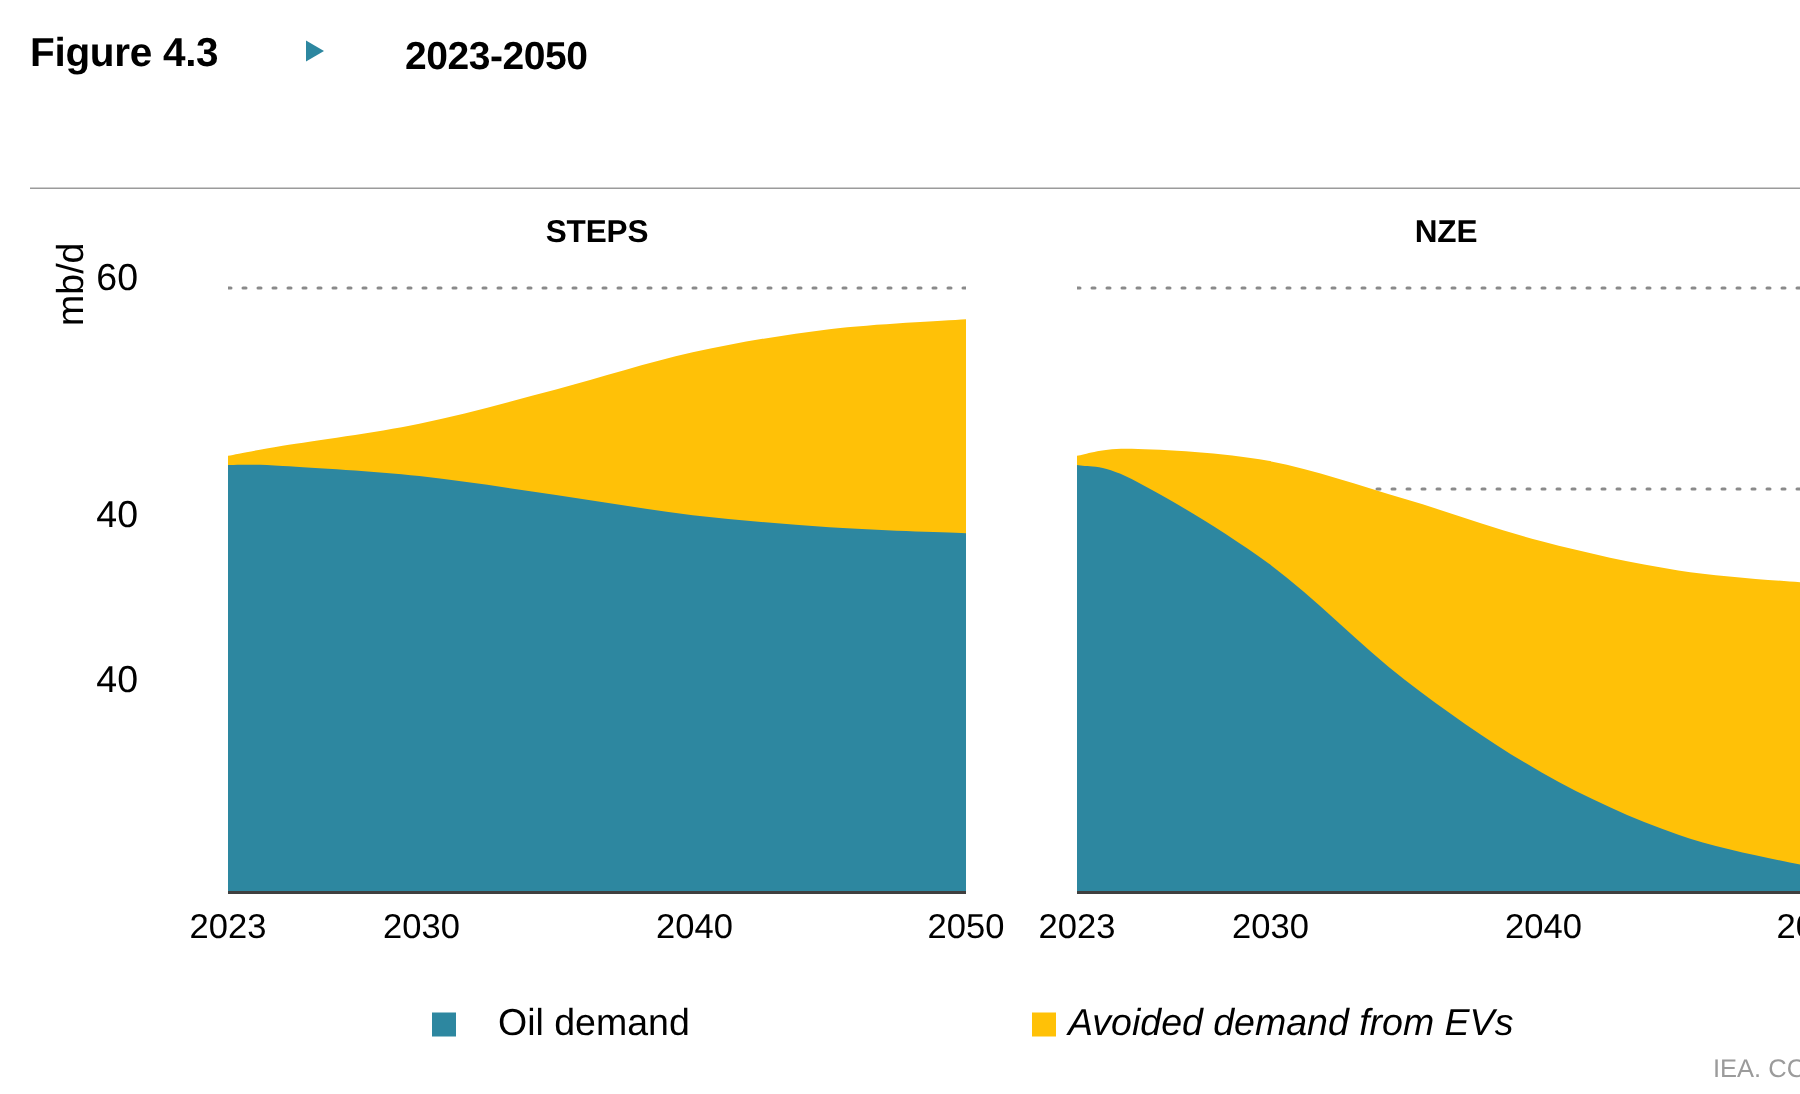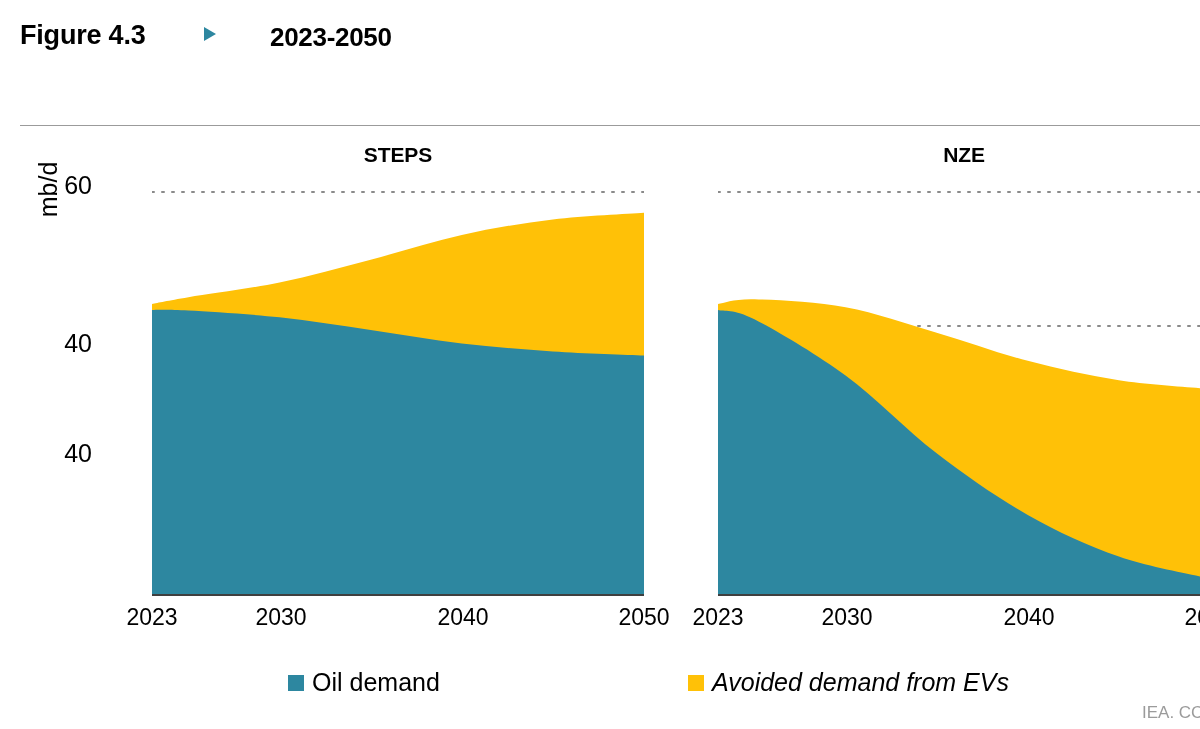--- a/index.html
+++ b/index.html
@@ -130,21 +130,21 @@
     align-items: center;
     font-size: 25px;
     white-space: nowrap;
   }
   .legend-swatch {
     width: 16px;
     height: 16px;
     margin-right: 8px;
     flex: 0 0 auto;
   }
-  #legend-oil    { left: 288px; }
+  #legend-oil    { left: 288px; gap: 20px; }
   #legend-avoid  { left: 688px; font-style: italic; }
 
   .footer-note {
     position: absolute;
     left: 1142px;
     top: 703px;
     font-size: 17px;
     color: #9b9b9b;
     white-space: nowrap;
   }

